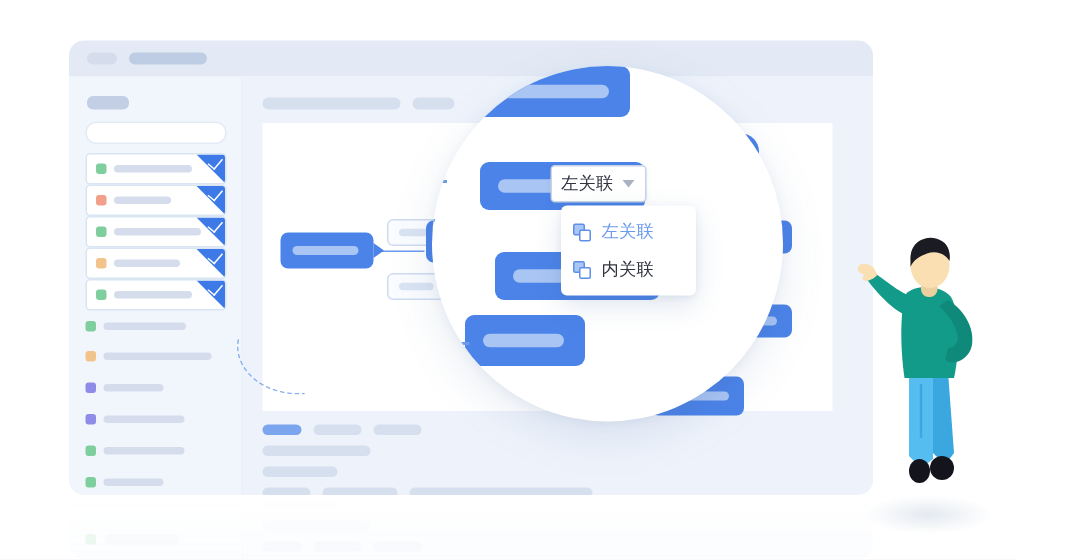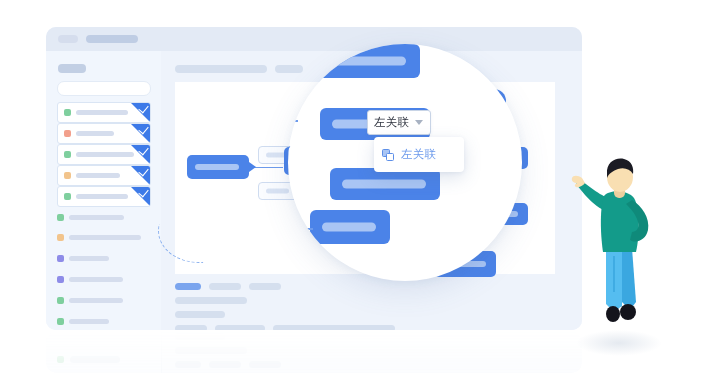--- a/index.html
+++ b/index.html
@@ -309,20 +309,27 @@
   </div>
 
   <div class="menu">
     <div class="menu-item active">
       <span class="copy-ico">
           <span class="sq1"></span>
           <span class="sq2"></span>
         </span>
       <span class="txt">左关联</span>
     </div>
+    <div class="menu-item">
+      <span class="copy-ico">
+          <span class="sq1"></span>
+          <span class="sq2"></span>
+        </span>
+      <span class="txt">内关联</span>
+    </div>
   </div>
 
   <svg class="person" viewBox="0 0 100 180">
 
     <path d="M44 46 C34 48 20 34 10 28 L6 32 C14 42 28 60 42 60 Z" fill="#139b8a"></path>
     <path d="M12 26 C8 23 3 23 2 26 C1 29 4 31 7 31 C5 32 4 34 6 35 C8 36 13 34 15 31 Z" fill="#f9dfb2"></path>
 
     <path d="M36 96 L36 152 L44 160 L52 154 L52 96 Z" fill="#55bdf0"></path>
     <path d="M52 96 L52 150 L60 158 L66 150 L62 96 Z" fill="#3aa7e0"></path>
     <path d="M44 104 L44 140" stroke="#3aa7e0" stroke-width="1.6" fill="none"></path>

